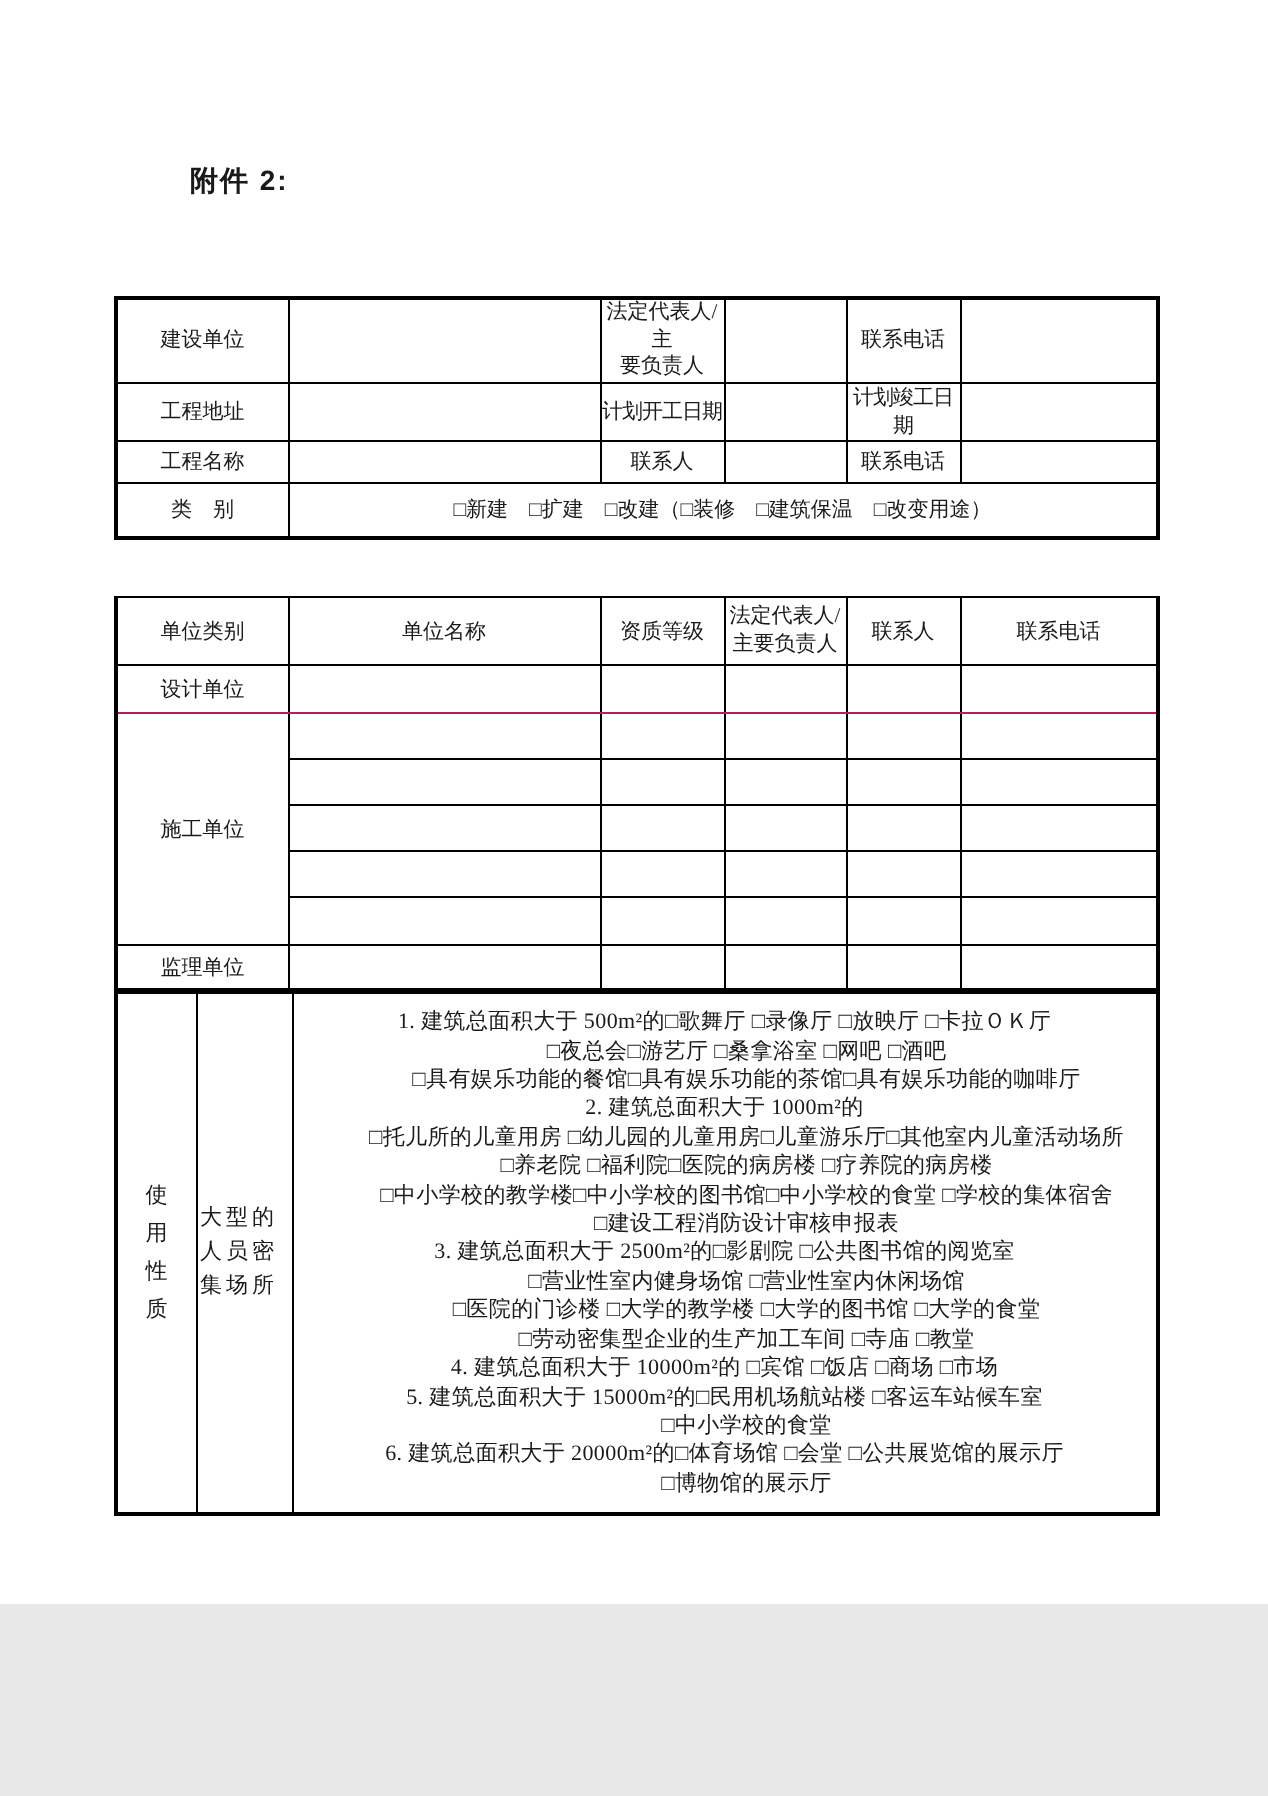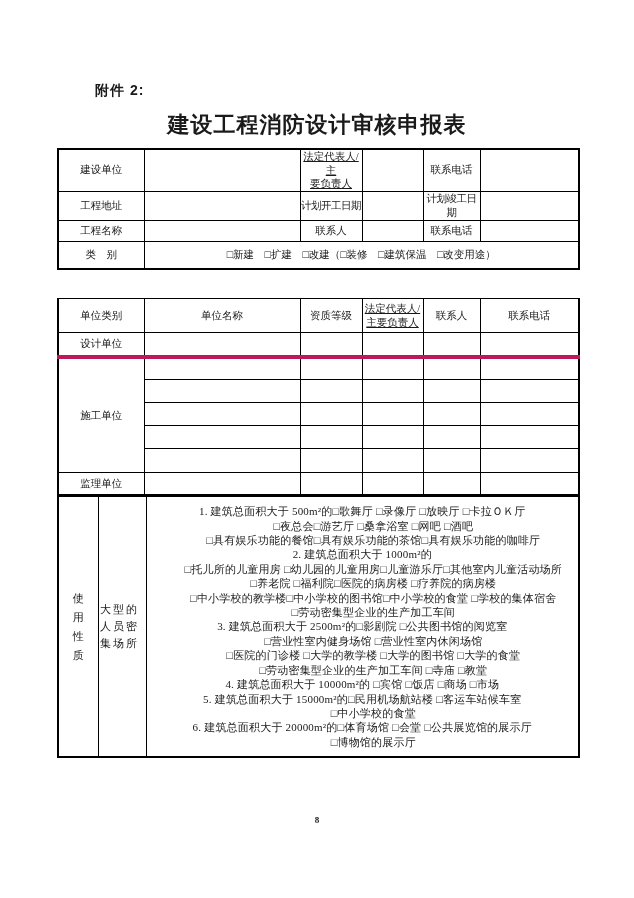--- a/index.html
+++ b/index.html
@@ -1,18 +1,18 @@
 <!DOCTYPE html>
 <html><head>
 <meta charset="utf-8">
 <style>
   html, body { margin: 0; padding: 0; background: #e8e8e8; }
   .page {
     position: relative;
-    width: 634px; height: 898px;
+    width: 634px; height: 802px;
     background: #ffffff;
     font-family: "Liberation Serif", serif;
     color: #1a1a1a;
     overflow: hidden;
   }
   .attachment {
     position: absolute; left: 95px; top: 82px;
     font-family: "Liberation Sans", sans-serif;
     font-weight: bold; font-size: 14px; letter-spacing: 1px;
   }
@@ -30,23 +30,23 @@
   }
   table.tbl td {
     border: 1px solid #000;
     text-align: center; vertical-align: middle;
     font-size: 10.5px; padding: 0; overflow: hidden;
   }
   table.tbl-top   { border: 2px solid #000; }
   table.tbl-units { border: 2px solid #000; border-top: 0; margin-top: 28px; }
   table.tbl-usage { border: 2px solid #000; border-top: 0; }
 
-  tr.sep-bottom td { border-bottom: 4px solid #be185d; }
-
-  .pre { white-space: pre-line; text-decoration: underline; }
+  tr.sep-bottom td { border-bottom: 1px solid #be185d; }
+
+  .pre { white-space: pre-line; }
   .small2 { font-size: 8.5px; line-height: 1.3; }
   .mid3 { font-size: 9px; letter-spacing: -0.5px; }
   .opts { font-size: 10.5px; margin-top: 36px; }
 
   td.vlabel-cell, td.clabel-cell { vertical-align: middle; }
   .vtext {
     width: 13px; margin: 0 auto;
     font-size: 11px; line-height: 19px;
     word-break: break-all; text-align: center; font-family: Liberation Serif, serif;
   }
@@ -68,21 +68,20 @@
     position: absolute; left: 0; top: 815px; width: 100%;
     text-align: center; font-size: 9px; font-weight: bold;
   }
 </style>
 </head>
 <body>
 
 <div class="page">
 
   <div class="attachment">附件 2:</div>
-  <h1 class="title">建设工程消防设计审核申报表</h1>
 
   <div class="form-area">
 
     <table class="tbl tbl-top">
       <colgroup>
         <col style="width:86px">
           <col style="width:156px">
           <col style="width:62px">
         <col style="width:61px">
           <col style="width:57px">
@@ -210,21 +209,21 @@
           <div class="ctext">大型的人员密集场所</div>
         </td>
         <td class="content-cell">
           <div class="line">1. 建筑总面积大于 500m²的□歌舞厅 □录像厅 □放映厅 □卡拉ＯＫ厅</div>
           <div class="line cont">□夜总会□游艺厅 □桑拿浴室 □网吧 □酒吧</div>
           <div class="line cont">□具有娱乐功能的餐馆□具有娱乐功能的茶馆□具有娱乐功能的咖啡厅</div>
           <div class="line">2. 建筑总面积大于 1000m²的</div>
           <div class="line cont">□托儿所的儿童用房 □幼儿园的儿童用房□儿童游乐厅□其他室内儿童活动场所</div>
           <div class="line cont">□养老院 □福利院□医院的病房楼 □疗养院的病房楼</div>
           <div class="line cont">□中小学校的教学楼□中小学校的图书馆□中小学校的食堂 □学校的集体宿舍</div>
-          <div class="line cont">□劳动密集型企业的生产加工车间</div>
+          <div class="line cont">□建设工程消防设计审核申报表</div>
           <div class="line">3. 建筑总面积大于 2500m²的□影剧院 □公共图书馆的阅览室</div>
           <div class="line cont">□营业性室内健身场馆 □营业性室内休闲场馆</div>
           <div class="line cont">□医院的门诊楼 □大学的教学楼 □大学的图书馆 □大学的食堂</div>
           <div class="line cont">□劳动密集型企业的生产加工车间 □寺庙 □教堂</div>
           <div class="line">4. 建筑总面积大于 10000m²的 □宾馆 □饭店 □商场 □市场</div>
           <div class="line">5. 建筑总面积大于 15000m²的□民用机场航站楼 □客运车站候车室</div>
           <div class="line cont">□中小学校的食堂</div>
           <div class="line">6. 建筑总面积大于 20000m²的□体育场馆 □会堂 □公共展览馆的展示厅</div>
           <div class="line cont">□博物馆的展示厅</div>
         </td>

